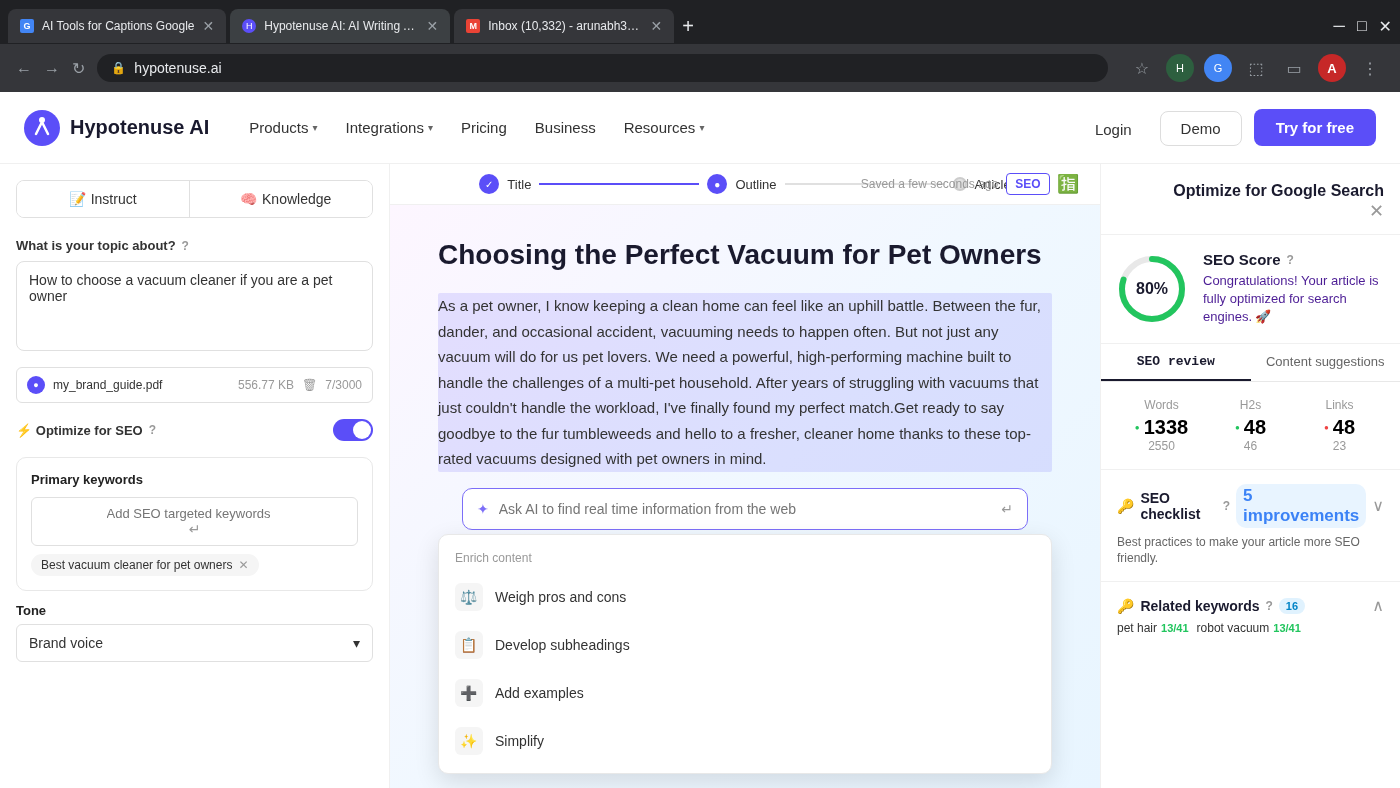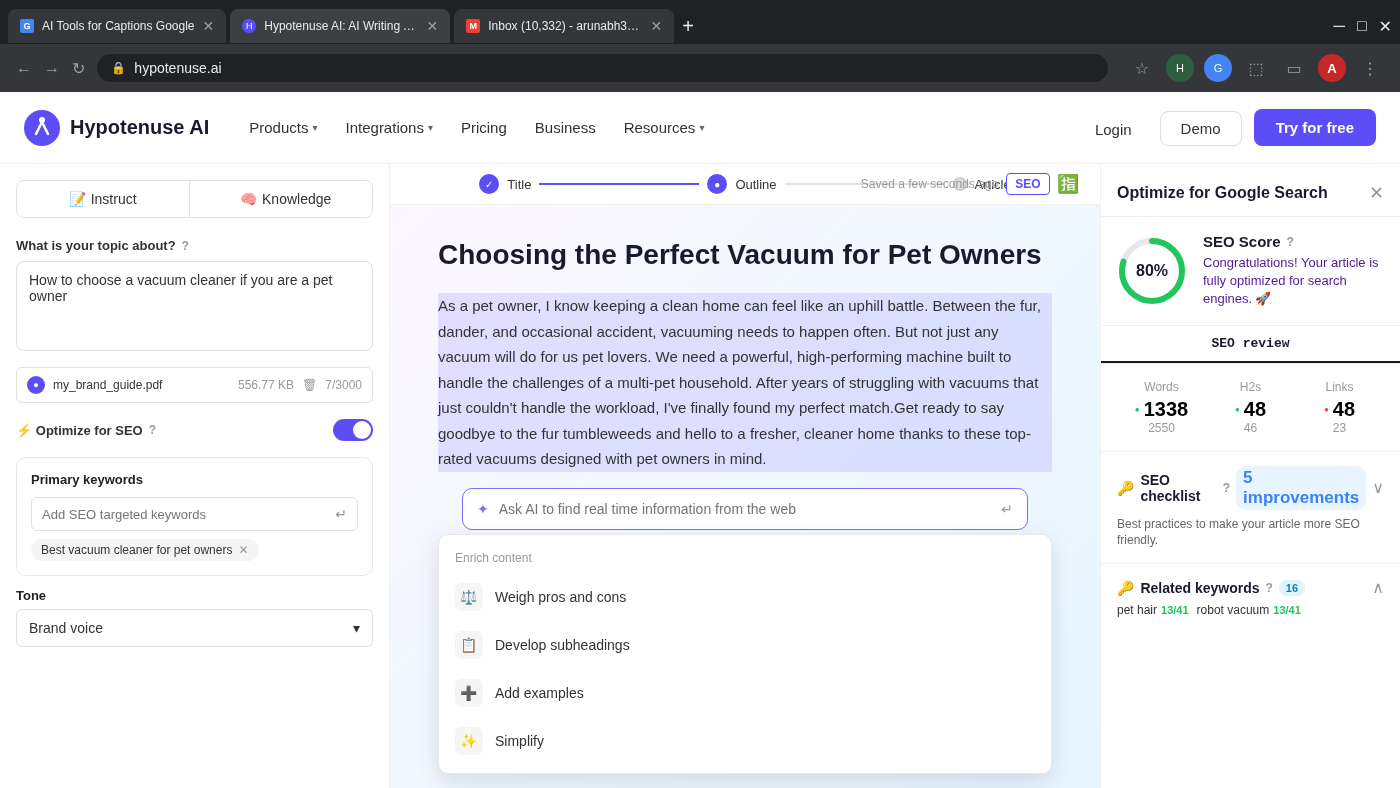--- a/index.html
+++ b/index.html
@@ -60,21 +60,21 @@
     .file-delete { color: #999; cursor: pointer; }
     .file-count { color: #999; margin-left: auto; }
 
     .optimize-row { display: flex; align-items: center; gap: 19px; margin-bottom: 16px; }
     .optimize-label { font-size: 13px; font-weight: 600; color: #333; display: flex; align-items: center; gap: 6px; flex: 1; }
     .toggle { width: 40px; height: 22px; background: #5b4ef8; border-radius: 11px; position: relative; cursor: pointer; }
     .toggle::after { content: ''; position: absolute; width: 18px; height: 18px; background: white; border-radius: 50%; top: 2px; right: 2px; }
 
     .seo-box { border: 1px solid #e8e8e8; border-radius: 10px; padding: 14px; margin-bottom: 12px; }
     .primary-kw-label { font-size: 13px; font-weight: 600; margin-bottom: 10px; color: #222; }
-    .kw-input-row { display: flex; align-items: center; border: 1px solid #e0e0e0; border-radius: 6px; padding: 8px 10px; margin-bottom: 8px; }
+    .kw-input-row { display: flex; align-items: center; border: 1px solid #e0e0e0; border-radius: 6px; padding: 8px 10px; margin-bottom: 8px; flex-direction: column; }
     .kw-input { flex: 1; border: none; outline: none; font-size: 13px; color: #999; font-family: inherit; }
     .kw-enter { color: #999; font-size: 14px; }
     .kw-tags { display: flex; flex-wrap: wrap; gap: 6px; }
     .kw-tag { display: flex; align-items: center; gap: 6px; background: #f5f5f5; border-radius: 20px; padding: 4px 10px; font-size: 12px; color: #333; }
     .kw-tag .remove { color: #999; cursor: pointer; font-size: 12px; }
 
     .tone-row { margin-top: 12px; }
     .tone-label { font-size: 13px; font-weight: 600; color: #222; margin-bottom: 6px; }
     .tone-select { width: 100%; border: 1px solid #e0e0e0; border-radius: 6px; padding: 10px 12px; font-size: 14px; color: #333; display: flex; align-items: center; justify-content: space-between; cursor: pointer; }
 
@@ -107,21 +107,21 @@
 
     .enrich-dropdown { position: absolute; top: 100%; left: 0; right: 0; background: white; border: 1px solid #e8e8e8; border-radius: 10px; box-shadow: 0 8px 24px rgba(0,0,0,0.12); z-index: 100; margin-top: 4px; padding: 8px 0; }
     .enrich-header { padding: 8px 16px; font-size: 12px; color: #999; font-weight: 500; }
     .enrich-item { display: flex; align-items: center; gap: 12px; padding: 10px 16px; cursor: pointer; font-size: 14px; color: #333; }
     .enrich-icon { width: 28px; height: 28px; border-radius: 6px; background: #f5f5f5; display: flex; align-items: center; justify-content: center; font-size: 14px; }
 
     .article-section-title { font-size: 20px; font-weight: 700; color: #1a1a2e; margin-top: 24px; margin-bottom: 12px; }
 
     
     .seo-panel { width: 300px; flex-shrink: 0; border-left: 1px solid #f0f0f0; overflow-y: auto; background: white; }
-    .seo-panel-header { display: flex; align-items: center; justify-content: space-between; padding: 18px 16px 12px; border-bottom: 1px solid #f0f0f0; }
+    .seo-panel-header { display: flex; align-items: flex-end; justify-content: space-between; padding: 18px 16px 12px; border-bottom: 1px solid #f0f0f0; flex-direction: column; }
     .seo-panel-title { font-size: 16px; font-weight: 700; color: #1a1a2e; }
     .seo-close { color: #999; font-size: 18px; cursor: pointer; }
 
     .seo-score-section { padding: 16px; display: flex; align-items: center; gap: 16px; border-bottom: 1px solid #f0f0f0; }
     .score-circle { position: relative; width: 70px; height: 70px; flex-shrink: 0; }
     .score-svg { width: 70px; height: 70px; transform: rotate(-90deg); }
     .score-track { fill: none; stroke: #e8e8e8; stroke-width: 6; }
     .score-fill { fill: none; stroke: #22c55e; stroke-width: 6; stroke-linecap: round; stroke-dasharray: 188.5; stroke-dashoffset: 37.7; }
     .score-text { position: absolute; top: 50%; left: 50%; transform: translate(-50%, -50%); font-size: 16px; font-weight: 700; color: #1a1a2e; }
     .score-info { flex: 1; }
@@ -388,20 +388,21 @@
           <div class="score-label">
             <span>SEO Score</span>
             <span class="score-help">?</span>
           </div>
           <div class="score-desc">Congratulations! Your article is fully optimized for search engines. 🚀</div>
         </div>
       </div>
 
       <div class="seo-tabs">
         <div class="seo-tab active">SEO review</div>
+        <div class="seo-tab">Content suggestions</div>
       </div>
 
       <div class="seo-stats">
         <div class="seo-stat">
           <div class="seo-stat-label">Words</div>
           <div class="seo-stat-value">
             <span class="dot-green">●</span>
             <span>1338</span>
           </div>
           <div class="seo-stat-sub">2550</div>

